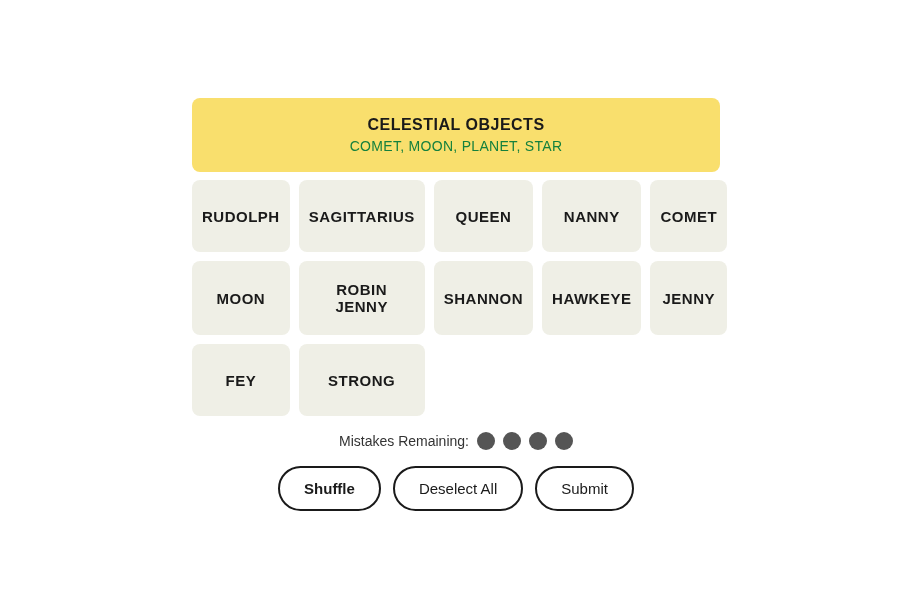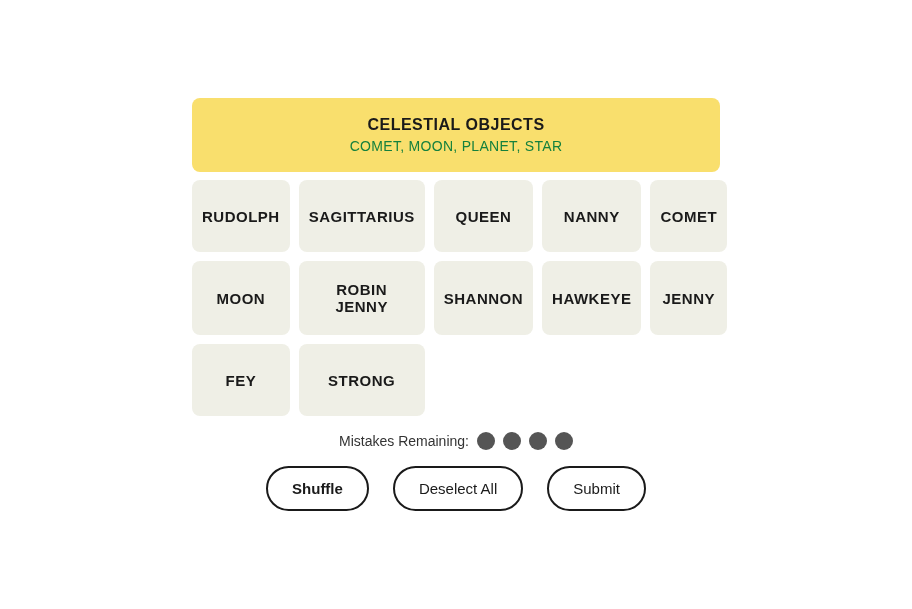--- a/index.html
+++ b/index.html
@@ -88,21 +88,21 @@
     .dot {
       width: 18px;
       height: 18px;
       border-radius: 50%;
       background: #555555;
       display: inline-block;
     }
 
     .buttons-row {
       display: flex;
-      gap: 24px;
+      gap: 12px;
       margin-top: 8px;
       justify-content: space-between;
     }
 
     .btn {
       padding: 12px 24px;
       border-radius: 999px;
       border: 2px solid #1a1a1a;
       background: #ffffff;
       font-size: 15px;

